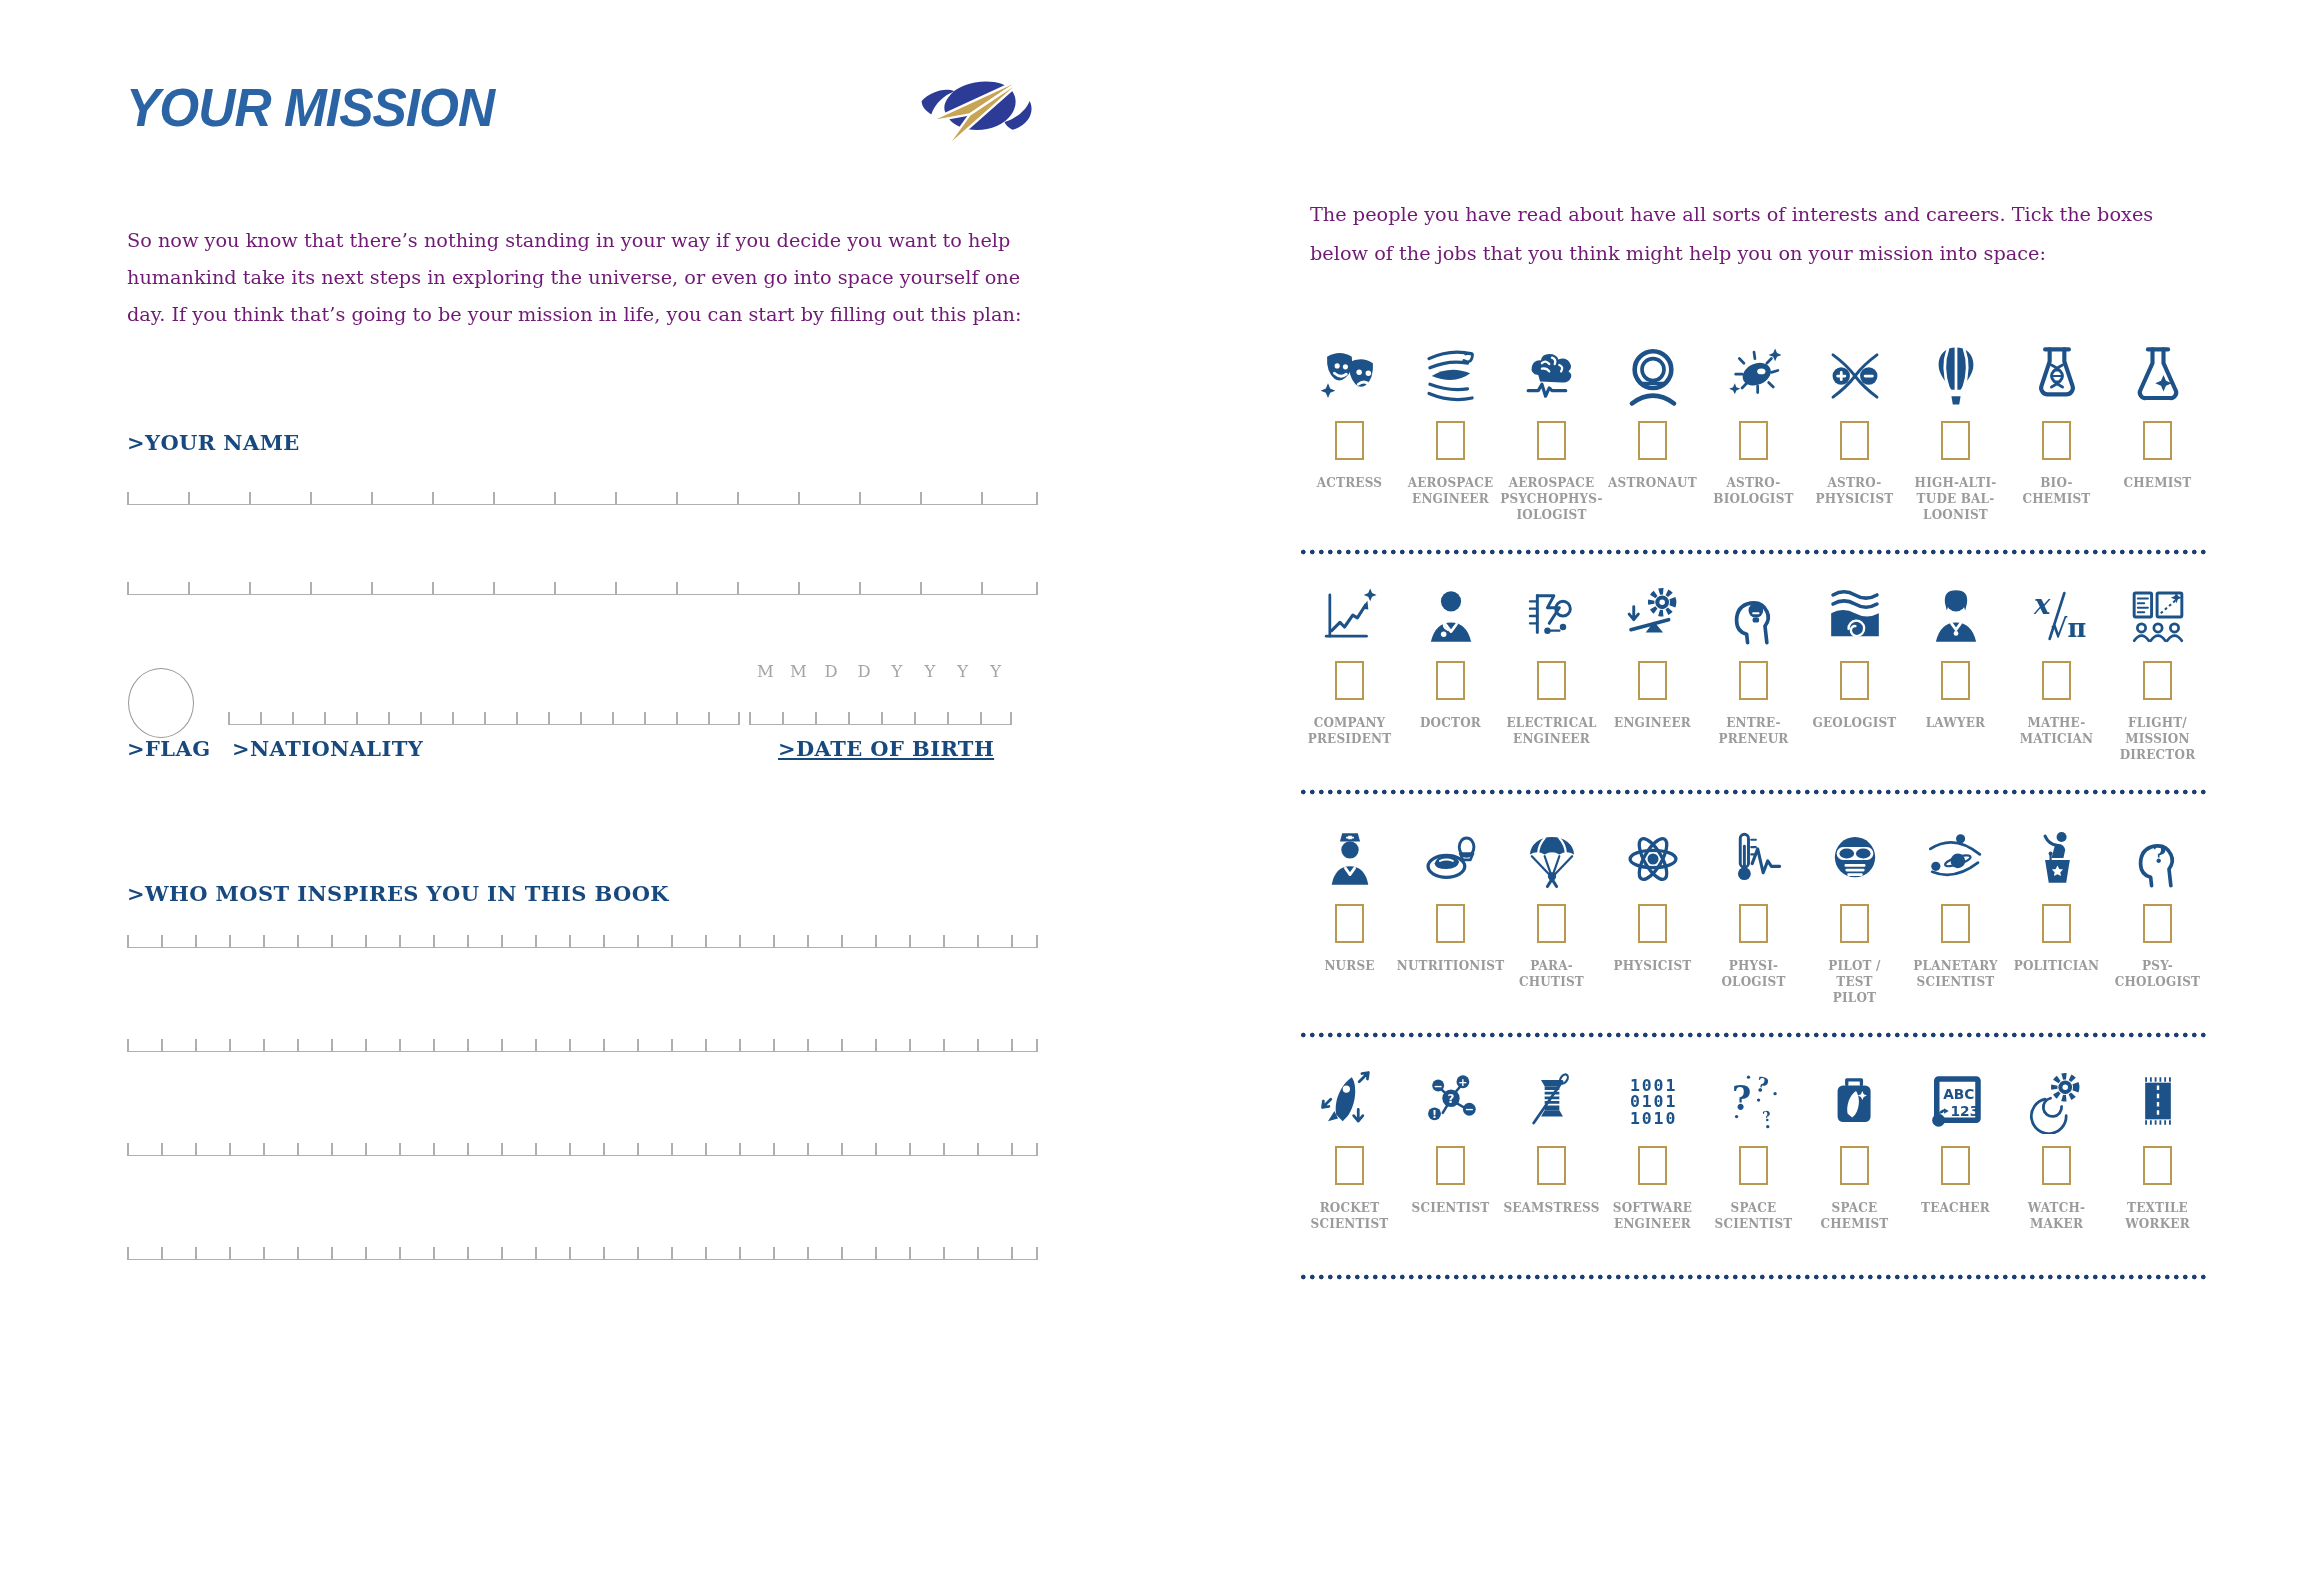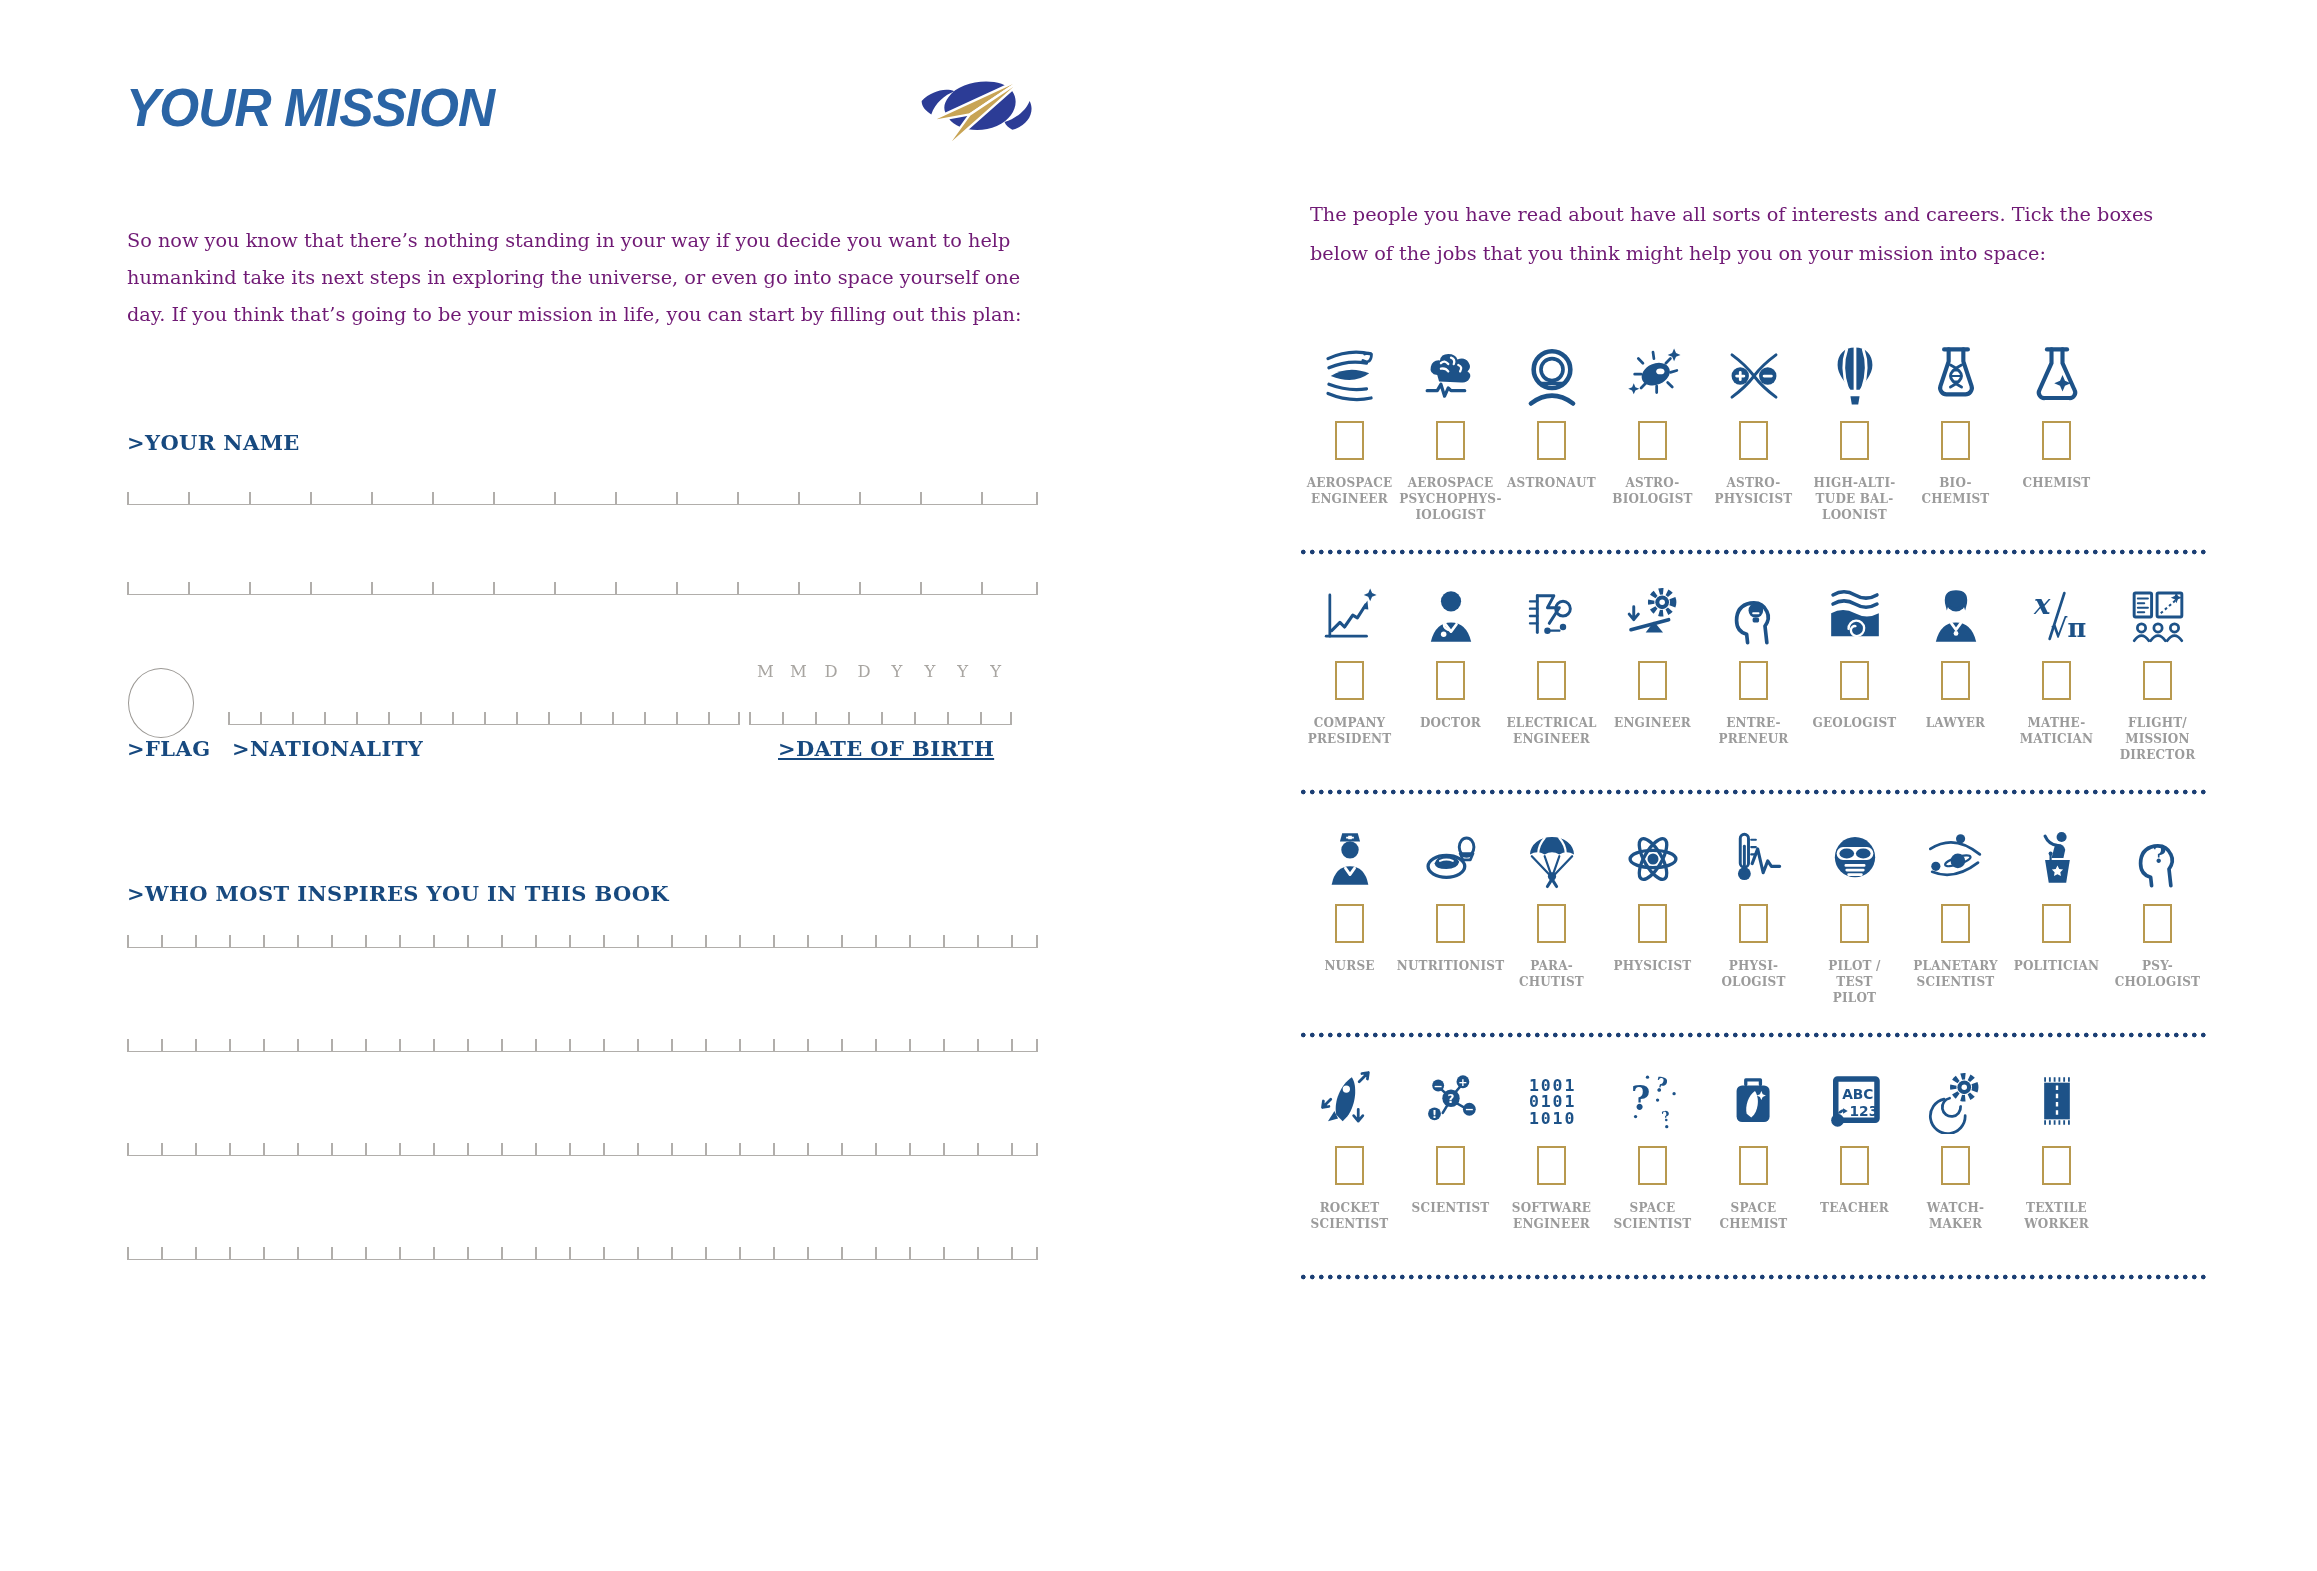--- a/index.html
+++ b/index.html
@@ -113,20 +113,39 @@
     <div>The people you have read about have all sorts of interests and careers. Tick the boxes</div>
     <div>below of the jobs that you think might help you on your mission into space:</div>
   </div>
 
   <div id="careers-grid">
       <div class="crow" style="top: 340px;">
         <div class="cells">
           <div class="cell">
             <div class="cicon">
               <svg viewBox="0 0 72 72">
+                <path d="M11 15q14-8 27 0q2 16-7 23q-6 5-12 1q-9-8-8-24z" fill="#1d5288"></path>
+                <path d="M35 21q14-7 26 1q1 17-8 24q-6 4-11-1q-8-9-7-24z" fill="#1d5288"></path>
+                <circle cx="22" cy="25" r="2.8" fill="#fff"></circle>
+                <circle cx="31" cy="26" r="2.8" fill="#fff"></circle>
+                <path d="M19 33q7 6 13 1" fill="none" stroke="#fff" stroke-width="3" stroke-linecap="round" stroke-linejoin="round"></path>
+                <circle cx="46" cy="32" r="3" fill="#fff"></circle>
+                <circle cx="56" cy="33" r="3" fill="#fff"></circle>
+                <path d="M45 45q6-5 12 0" fill="none" stroke="#fff" stroke-width="3" stroke-linecap="round" stroke-linejoin="round"></path>
+                <path d="M12 44 L14.4 49.6 L20 52 L14.4 54.4 L12 60 L9.6 54.4 L4 52 L9.6 49.6 Z" fill="#1d5288"></path>
+              </svg>
+            </div>
+            <div class="check"></div>
+            <div class="clabel">
+              <div>ACTRESS</div>
+            </div>
+          </div>
+          <div class="cell">
+            <div class="cicon">
+              <svg viewBox="0 0 72 72">
                 <path d="M12 17q24-11 47-5" fill="none" stroke="#1d5288" stroke-width="3.5" stroke-linecap="round" stroke-linejoin="round"></path>
                 <path d="M13 27q21-9 41-5" fill="none" stroke="#1d5288" stroke-width="3.5" stroke-linecap="round" stroke-linejoin="round"></path>
                 <path d="M13 45q21 8 41 5" fill="none" stroke="#1d5288" stroke-width="3.5" stroke-linecap="round" stroke-linejoin="round"></path>
                 <path d="M12 55q24 10 47 5" fill="none" stroke="#1d5288" stroke-width="3.5" stroke-linecap="round" stroke-linejoin="round"></path>
                 <path d="M15 36q19-12 42-3q-17 13-42 3z" fill="#1d5288"></path>
                 <path d="M52 12q9-3 7 4t-9 3" fill="none" stroke="#1d5288" stroke-width="3" stroke-linecap="round" stroke-linejoin="round"></path>
               </svg>
             </div>
             <div class="check"></div>
             <div class="clabel">
@@ -574,20 +593,36 @@
               </svg>
             </div>
             <div class="check"></div>
             <div class="clabel">
               <div>SCIENTIST</div>
             </div>
           </div>
           <div class="cell">
             <div class="cicon">
               <svg viewBox="0 0 72 72">
+                <path d="M24 13h24l-4 7h-16z" fill="#1d5288"></path>
+                <rect x="28" y="20" width="16" height="26" fill="#1d5288"></rect>
+                <path d="M28 25h16M28 30h16M28 35h16M28 40h16" fill="none" stroke="#fff" stroke-width="2" stroke-linecap="round" stroke-linejoin="round"></path>
+                <path d="M24 53h24l-4-7h-16z" fill="#1d5288"></path>
+                <path d="M16 60L47 15" fill="none" stroke="#1d5288" stroke-width="3" stroke-linecap="round" stroke-linejoin="round"></path>
+                <ellipse cx="49" cy="12" rx="3.5" ry="5.5" fill="none" stroke="#1d5288" stroke-width="2.4" transform="rotate(35 49 12)"></ellipse>
+              </svg>
+            </div>
+            <div class="check"></div>
+            <div class="clabel">
+              <div>SEAMSTRESS</div>
+            </div>
+          </div>
+          <div class="cell">
+            <div class="cicon">
+              <svg viewBox="0 0 72 72">
                 <text x="11" y="25" font-size="18" font-weight="bold" fill="#1d5288" font-family="'DejaVu Sans Mono',monospace" letter-spacing="2">1001</text>
                 <text x="11" y="43" font-size="18" font-weight="bold" fill="#1d5288" font-family="'DejaVu Sans Mono',monospace" letter-spacing="2">0101</text>
                 <text x="11" y="61" font-size="18" font-weight="bold" fill="#1d5288" font-family="'DejaVu Sans Mono',monospace" letter-spacing="2">1010</text>
               </svg>
             </div>
             <div class="check"></div>
             <div class="clabel">
               <div>SOFTWARE</div>
               <div>ENGINEER</div>
             </div>

